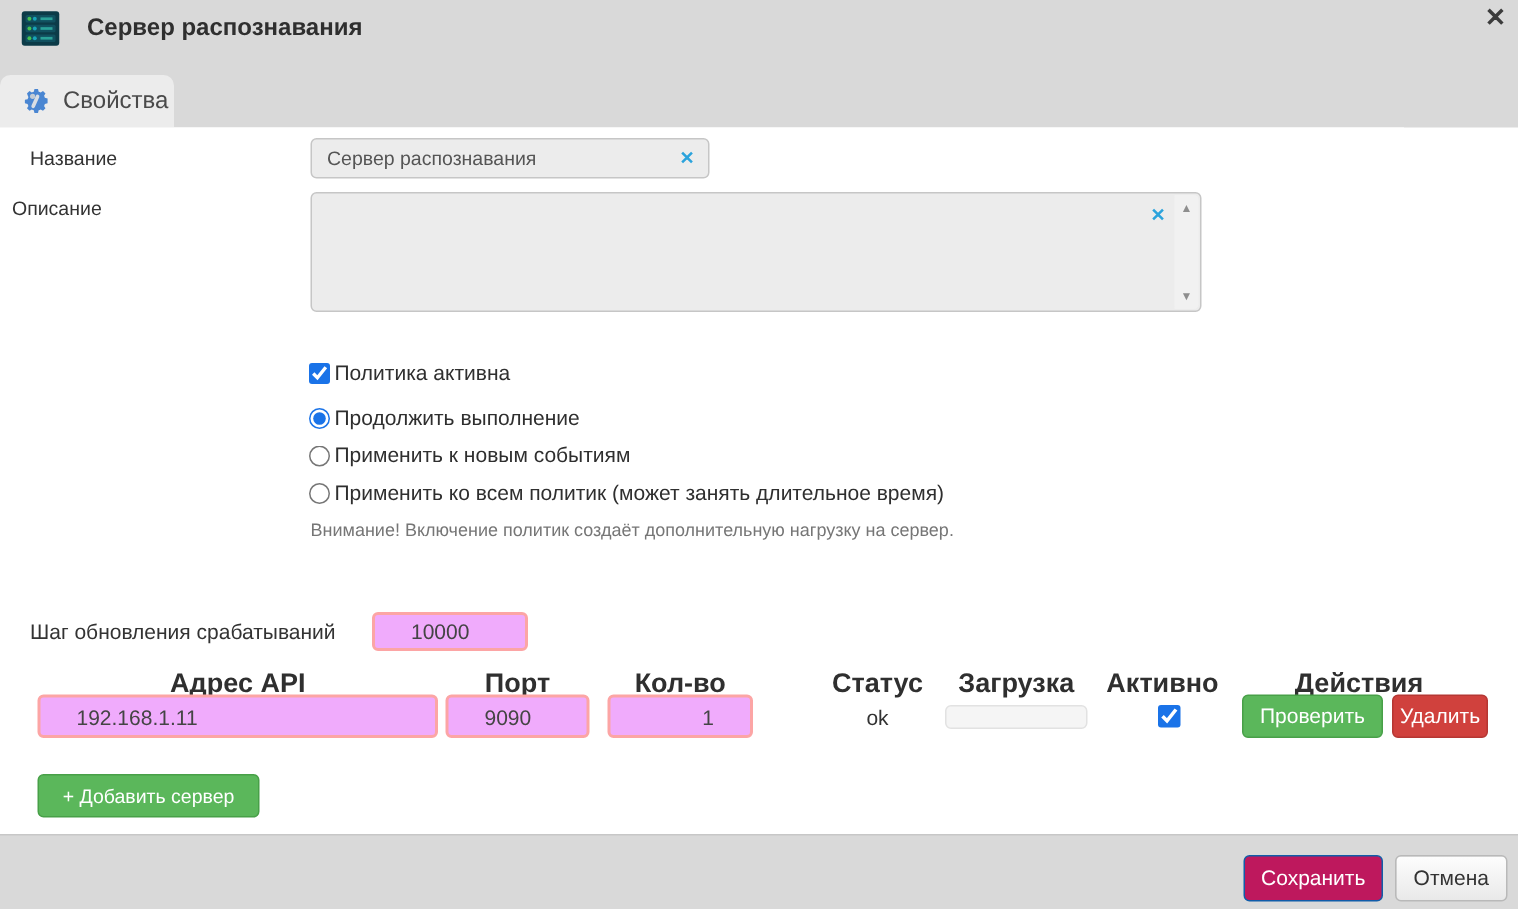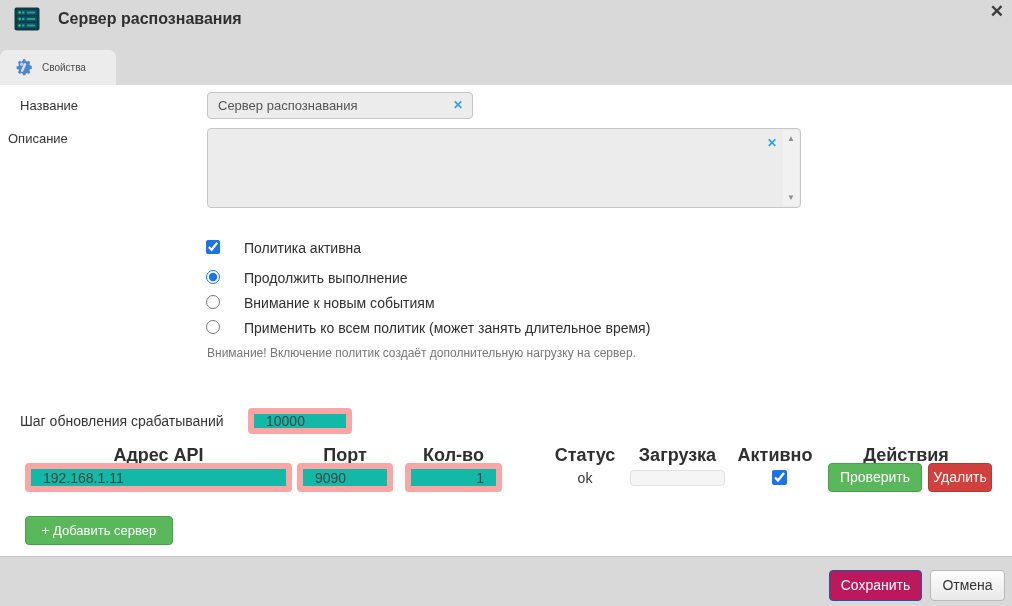--- a/index.html
+++ b/index.html
@@ -7,42 +7,42 @@
   body { font-family:"Liberation Sans", sans-serif; background:#fff; }
   .dialog { position:relative; width:1012px; height:606px; background:#fff; overflow:hidden; }
 
   
   .header { position:absolute; top:0; left:0; width:1012px; height:85px; background:#d9d9d9; }
   .title-icon { position:absolute; left:14px; top:7px; width:26px; height:24px; }
   .dialog-title { position:absolute; left:58px; top:10px; font-size:16px; font-weight:bold; color:#2f2f2f; }
   .close-btn { position:absolute; right:8px; top:1px; font-size:17px; font-weight:bold; color:#3c3c3c; cursor:pointer; line-height:22px; }
   .tab { position:absolute; left:0; bottom:0; width:116px; height:35px; background:#ececec; border-radius:7px 7px 0 0; display:flex; align-items:center; padding-left:13px; cursor:pointer; }
   .tab-icon { width:21px; height:21px; margin-right:8px; }
-  .tab-label { font-size:10px; color:#4a4a4a; }
+  .tab-label { font-size:16px; color:#4a4a4a; }
 
   
   .content { position:absolute; top:85px; left:0; width:936px; height:471px; background:#fff; color:#333; font-size:13px; }
   .abs { position:absolute; }
   .field-label { color:#333; font-size:13px; }
 
   .input-wrap { position:absolute; }
   .gray-input { width:266px; height:27px; background:#ececec; border:1px solid #c6c6c6; border-radius:4px; padding:0 26px 0 10px; font-size:13px; color:#555; font-family:"Liberation Sans", sans-serif; }
   .clear-x { position:absolute; color:#2ba3dc; font-size:12px; font-weight:bold; cursor:pointer; }
 
   .desc-box { position:absolute; left:207px; top:43px; width:594px; height:80px; background:#ececec; border:1px solid #c6c6c6; border-radius:4px; }
   .desc-text { position:absolute; left:8px; top:5px; right:24px; bottom:5px; background:transparent; border:none; resize:none; font-family:"Liberation Sans", sans-serif; font-size:13px; color:#555; outline:none; }
   .scrollbar { position:absolute; top:1px; bottom:1px; right:1px; width:16px; background:#f1f1f1; border-radius:0 3px 3px 0; }
   .scroll-arrow { position:absolute; left:0; width:16px; text-align:center; font-size:8px; color:#8e8e8e; cursor:pointer; }
 
-  .check-row { display:flex; align-items:flex-start; gap:24px; }
+  .check-row { display:flex; align-items:flex-end; gap:3px; }
   .check-row input { width:14px; height:14px; accent-color:#1a73e8; cursor:pointer; }
   .check-row label { font-size:14px; color:#2f2f2f; cursor:pointer; }
   .warning-text { color:#767676; font-size:12px; }
 
-  .white-input { background:#14b8a6; border:6px solid #fca5a5; border-radius:4px; font-size:14px; color:#444; font-family:"Liberation Sans", sans-serif; padding:0 12px; }
+  .white-input { background:#f0abfc; border:2px solid #fca5a5; border-radius:4px; font-size:14px; color:#444; font-family:"Liberation Sans", sans-serif; padding:0 24px; }
 
   .th { position:absolute; font-weight:bold; font-size:18px; color:#2f2f2f; text-align:center; }
   .cell-input { height:29px; }
   .status-cell { position:absolute; text-align:center; font-size:14px; color:#333; }
   .load-bar { position:absolute; height:16px; background:#f5f5f5; border:1px solid #e2e2e2; border-radius:4px; }
   .row-check { position:absolute; width:15px; height:15px; accent-color:#1a73e8; cursor:pointer; }
 
   .btn { display:inline-block; border-radius:4px; font-size:14px; text-align:center; cursor:pointer; font-family:"Liberation Sans", sans-serif; }
   .btn-green { background:#5bb75b; border:1px solid #48a048; color:#fff; }
   .btn-red { background:#d0413d; border:1px solid #b53733; color:#fff; }
@@ -113,21 +113,21 @@
       <input type="checkbox" id="policy" checked="" style="">
       <label for="policy">Политика активна</label>
     </div>
 
     <div class="abs check-row" style="left:206px; top:185px;">
       <input type="radio" name="apply-mode" id="opt0" checked="" style="">
       <label for="opt0">Продолжить выполнение</label>
     </div>
     <div class="abs check-row" style="left:206px; top:210px;">
       <input type="radio" name="apply-mode" id="opt1" style="">
-      <label for="opt1">Внимание к новым событиям</label>
+      <label for="opt1">Применить к новым событиям</label>
     </div>
     <div class="abs check-row" style="left:206px; top:235px;">
       <input type="radio" name="apply-mode" id="opt2" style="">
       <label for="opt2">Применить ко всем политик (может занять длительное время)</label>
     </div>
 
     <div class="abs warning-text" style="left:207px; top:261px;">Внимание! Включение политик создаёт дополнительную нагрузку на сервер.</div>
 
     <div class="abs field-label" style="left:20px; top:323px; line-height:26px; font-size:14px;">Шаг обновления срабатываний</div>
     <input class="abs white-input" style="left: 248px; top: 323px; width: 104px; height: 26px;" type="text" value="10000">

